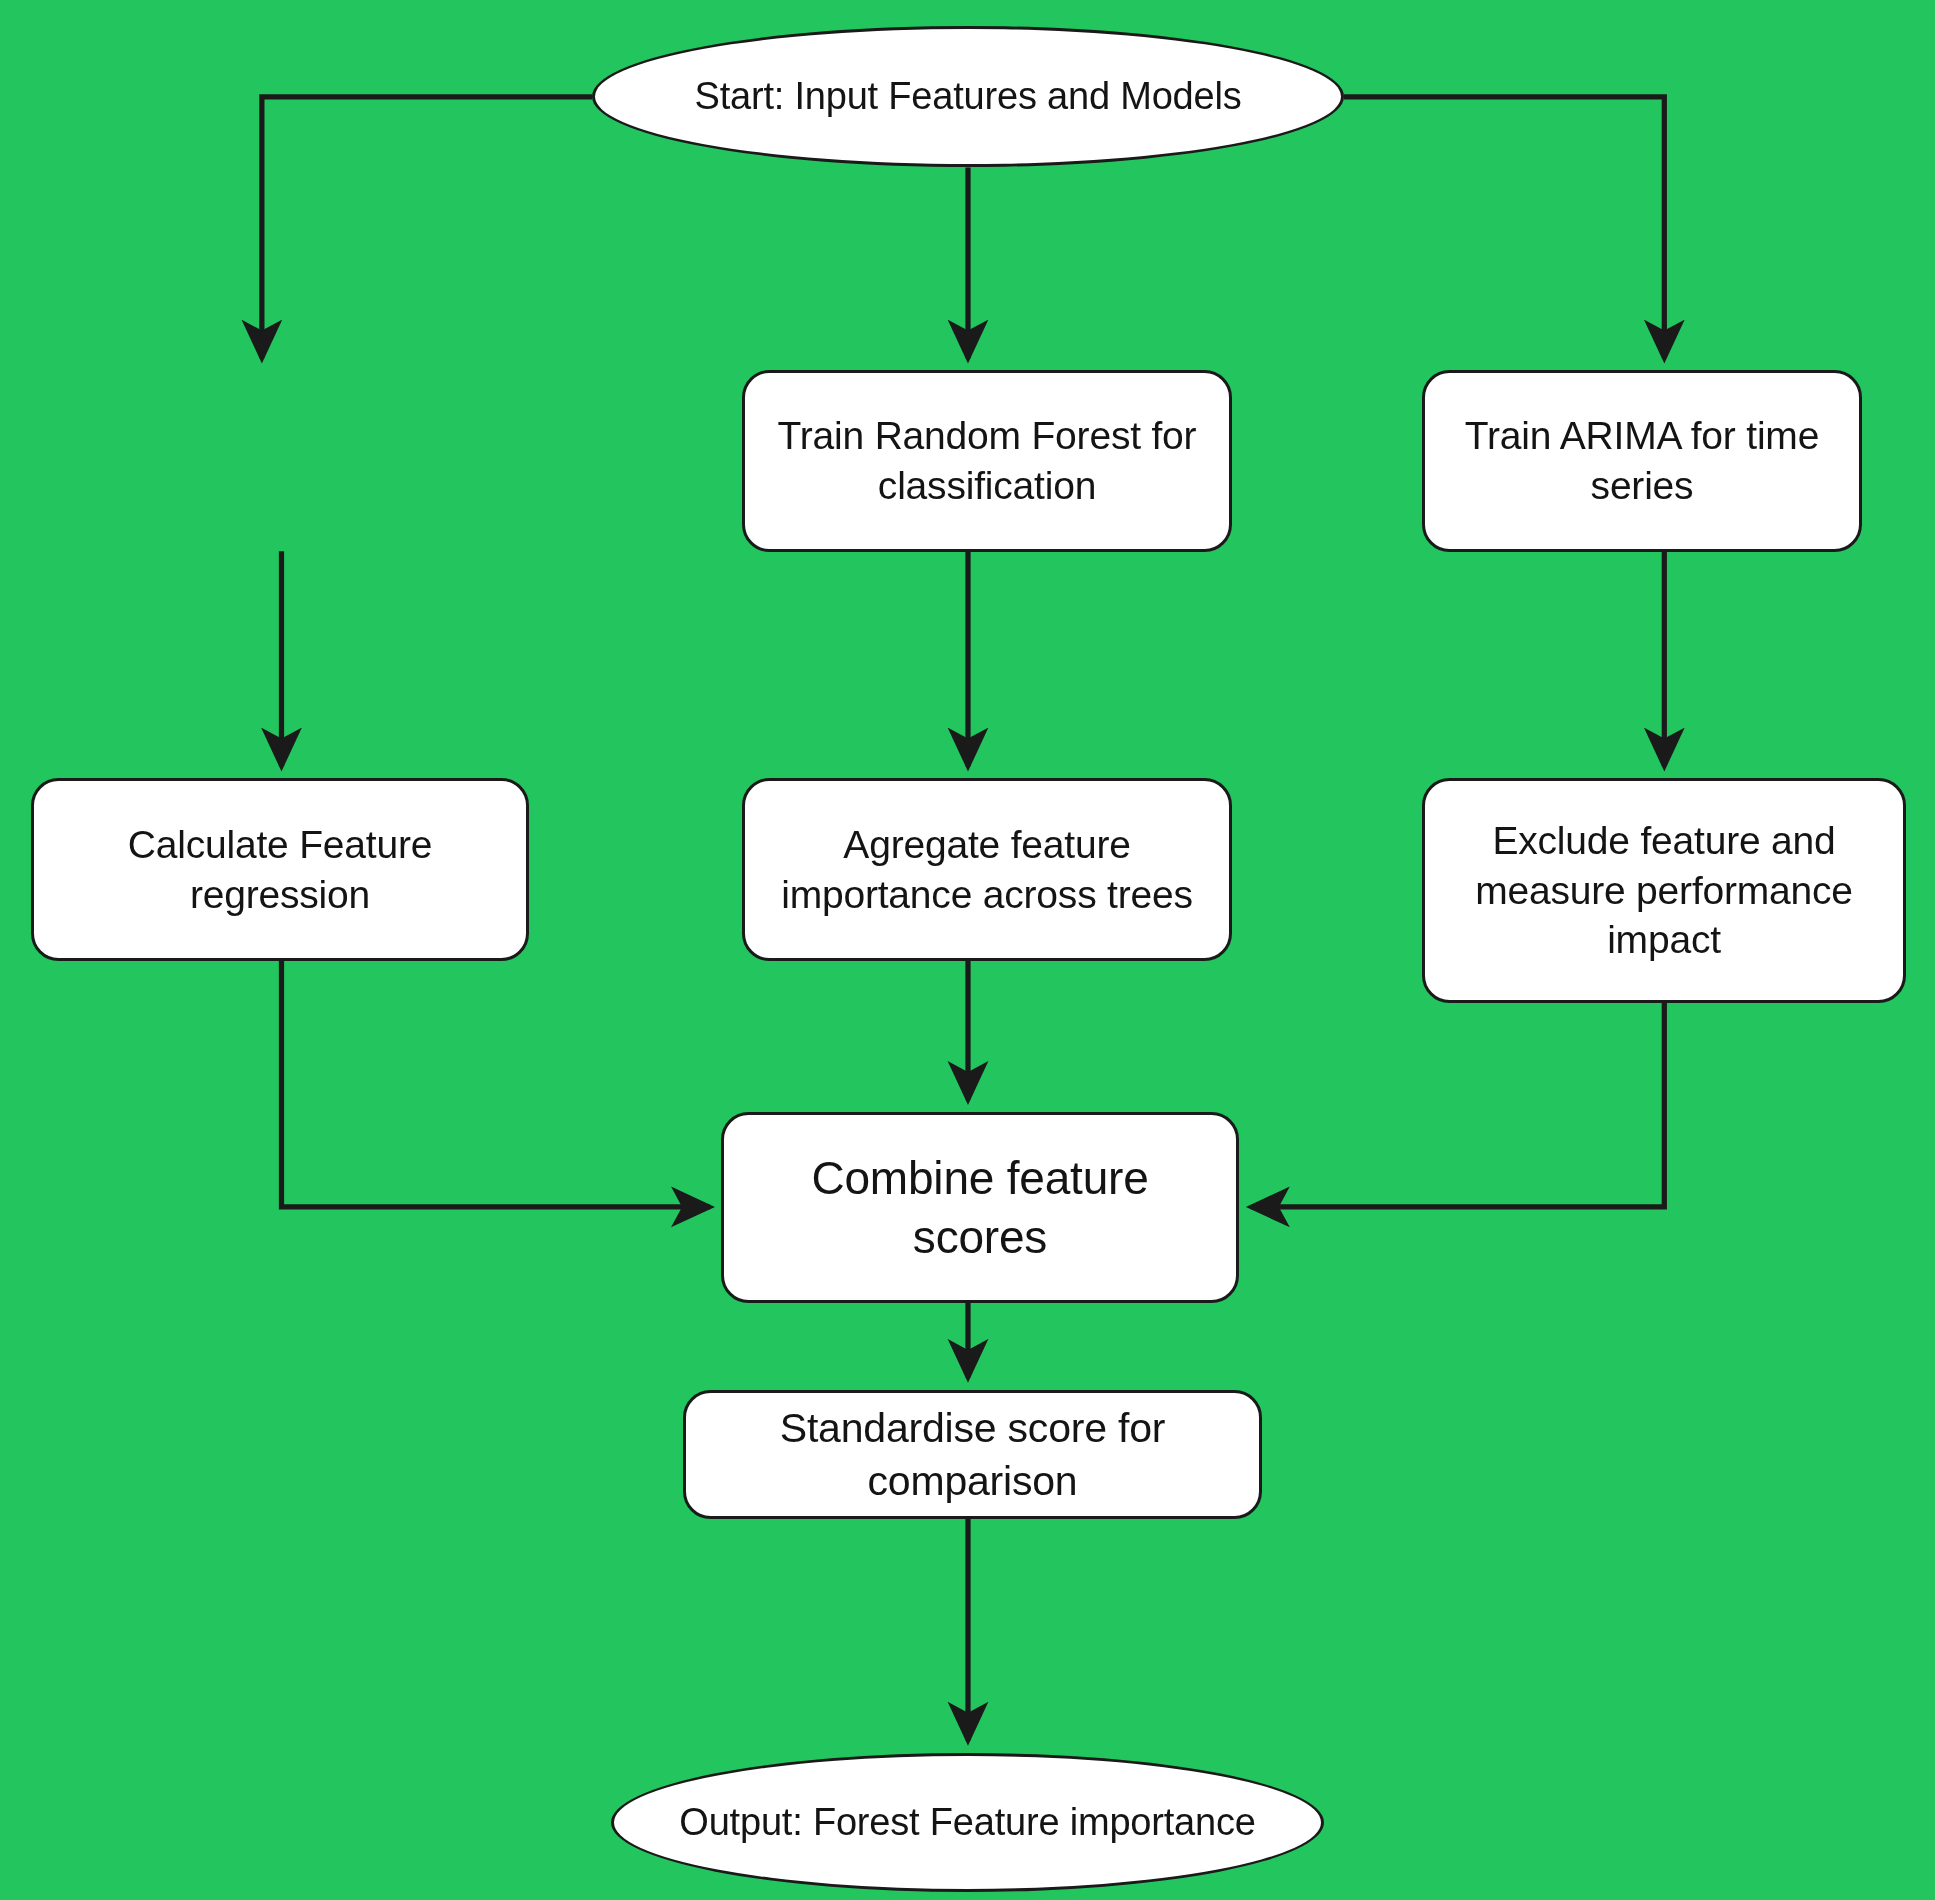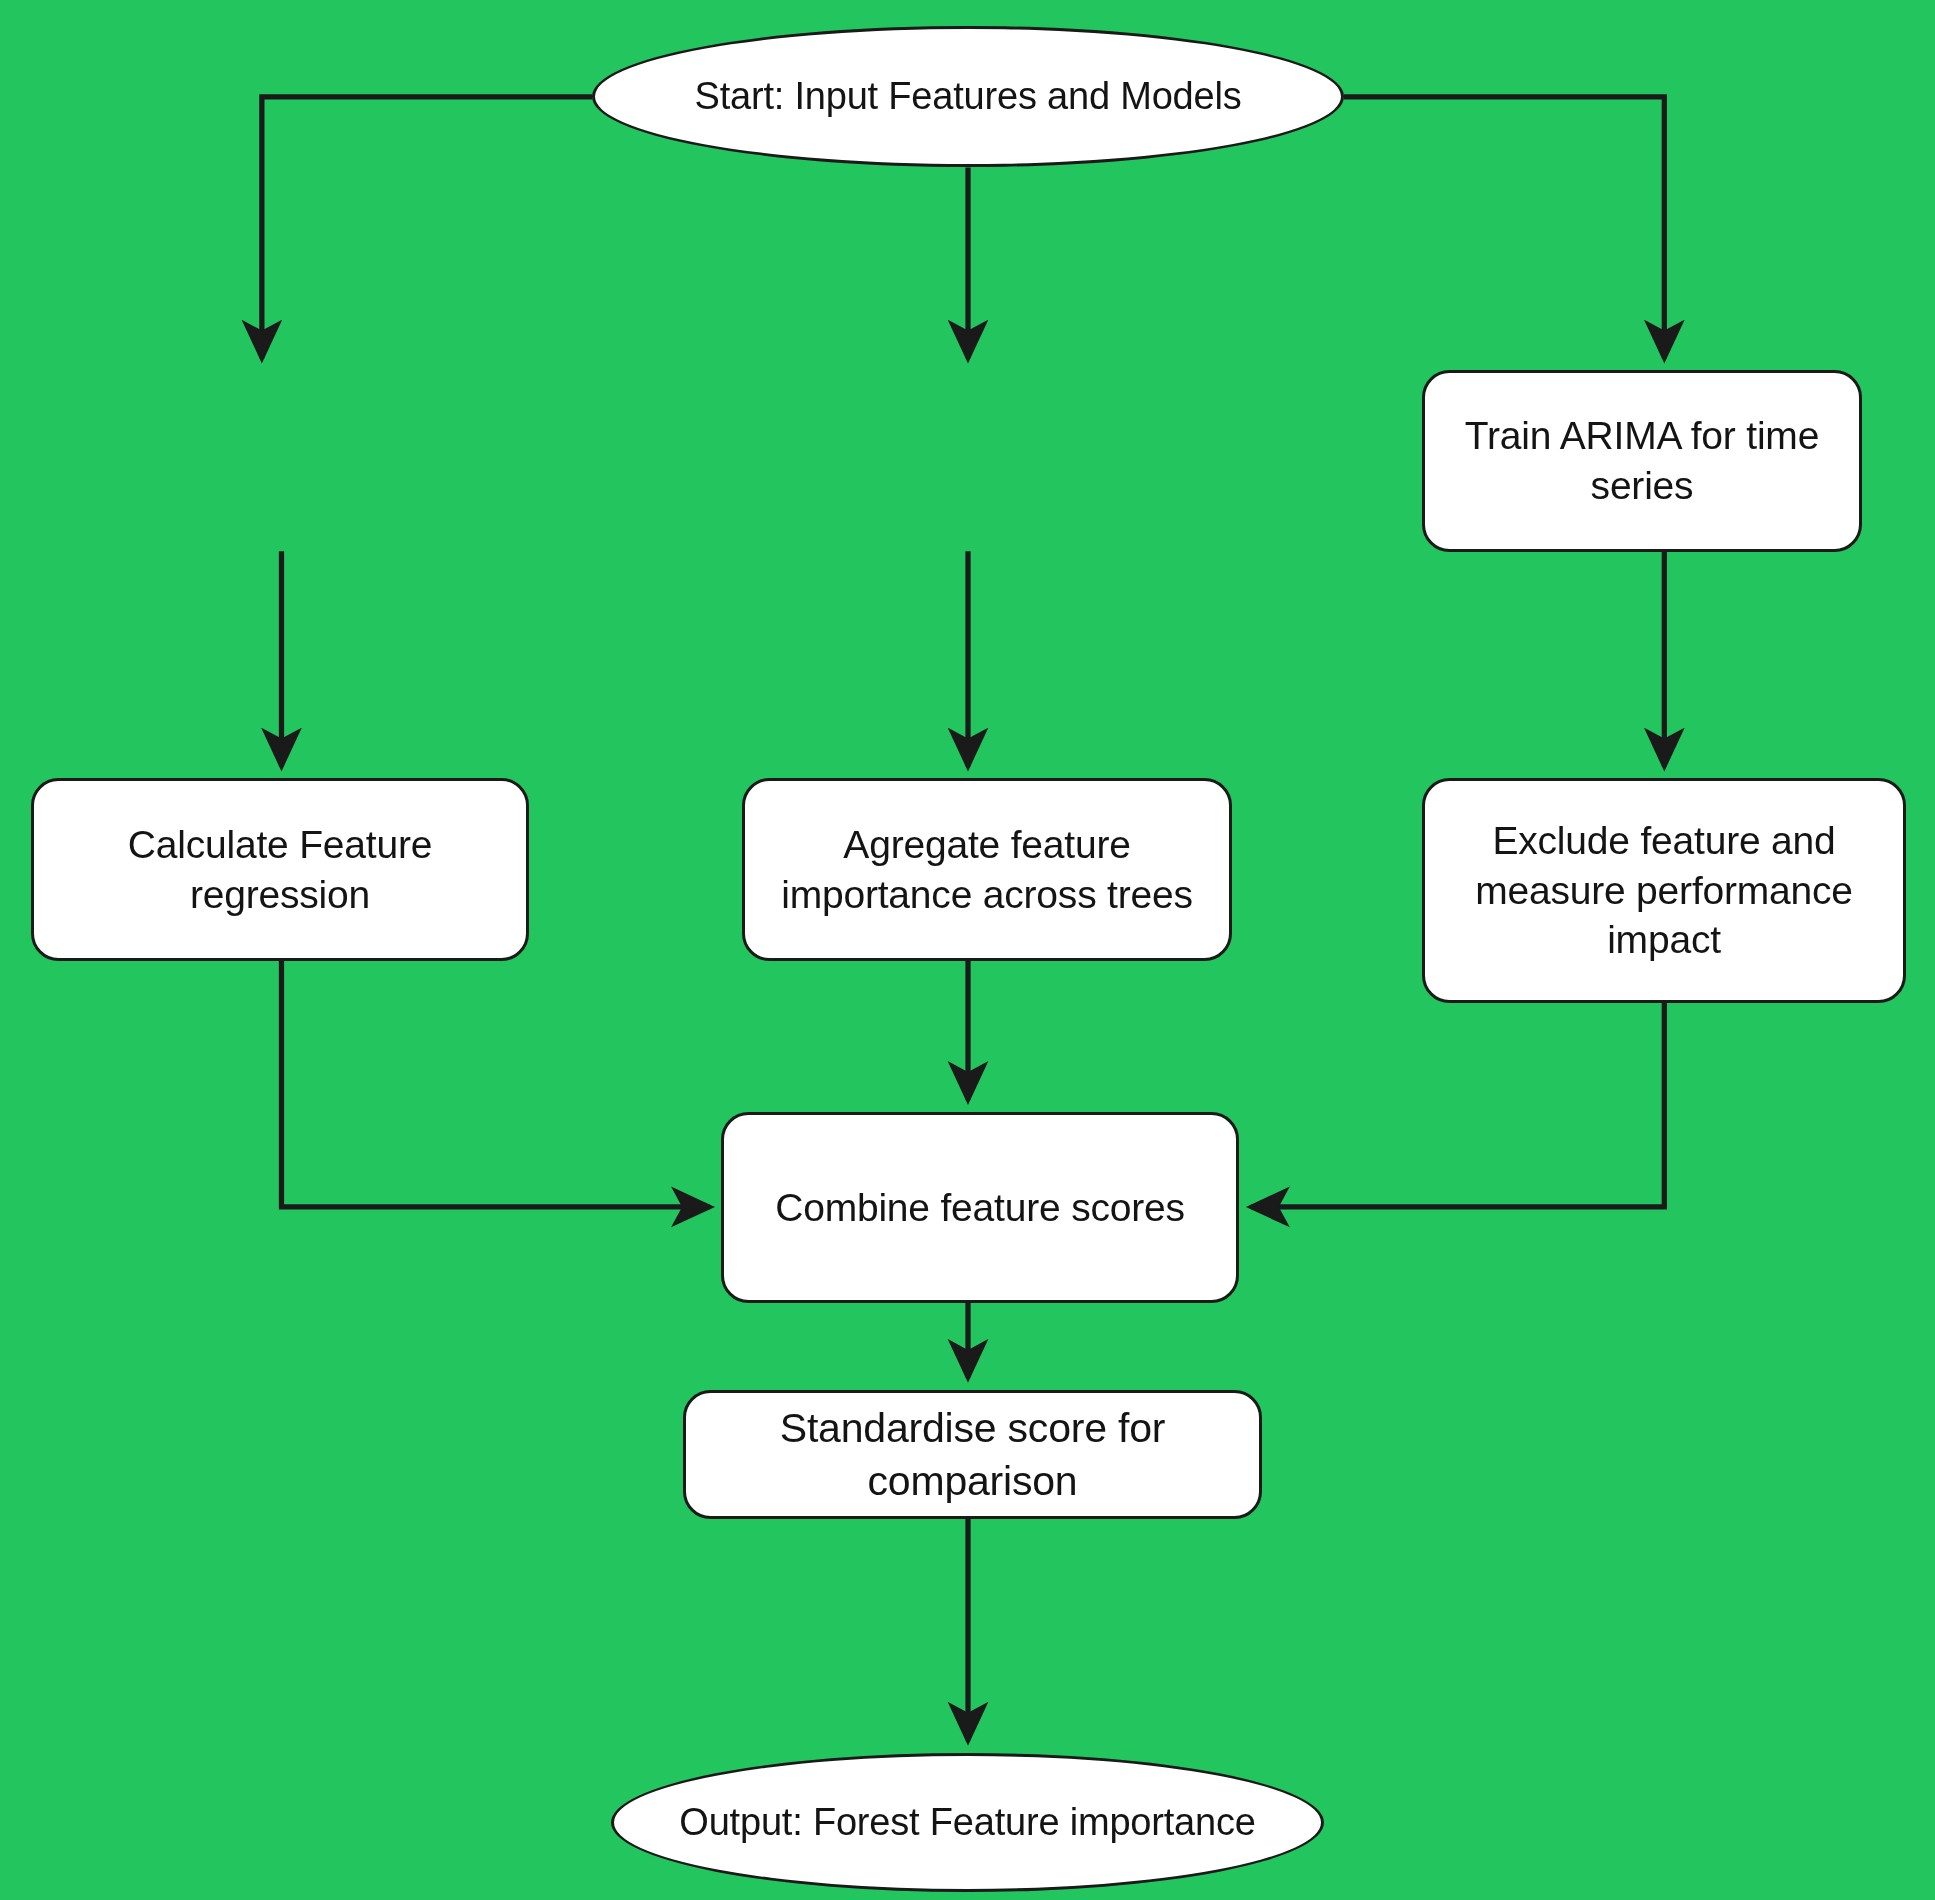--- a/index.html
+++ b/index.html
@@ -8,21 +8,21 @@
   #stage{position:relative;width:1936px;height:1900px;background:#22c55e;overflow:hidden;}
   #wires{position:absolute;left:0;top:0;width:1936px;height:1900px;}
   .node{position:absolute;box-sizing:border-box;display:flex;align-items:center;
         justify-content:center;text-align:center;background:#ffffff;color:#141414;
         font-family:"Liberation Sans",sans-serif;}
   .proc{border:3.9px solid #1a1a1a;border-radius:27.5px;}
   .term{border:3.3px solid #1a1a1a;border-radius:50%;}
   .node .lbl{padding:0 17px;line-height:1.28;letter-spacing:-0.2px;font-weight:400;}
   .f-row1{font-size:39px;}
   .f-row2{font-size:39px;}
-  .f-combine{font-size:39px;}
+  .f-combine{font-size:46px;}
   .f-std{font-size:41px;}
   .f-term{font-size:38px;}
   
   #n-dt    {left:31px;   top:370px;  width:498px; height:182px;}
   #n-rf    {left:742px; top:370px;  width:490px; height:182px;}
   #n-arima {left:1422px; top:370px;  width:440px; height:182px;}
   
   #n-calc  {left:31px;   top:778px; width:498px; height:183px;}
   #n-agg   {left:742px; top:778px; width:490px; height:183px;}
   #n-excl  {left:1422px; top:778px; width:484px; height:225px;}
@@ -63,20 +63,23 @@
       <path d="M 1480 1992 L 1480 2107"></path>
       <path d="M 1480 2323 L 1480 2662"></path>
     </g>
   </svg>
 
   <div class="node term" id="n-start">
     <span class="lbl f-term">Start: Input Features and Models</span>
   </div>
 
 
+  <div class="node proc" id="n-rf">
+    <span class="lbl f-row1">Train Random Forest for classification</span>
+  </div>
 
   <div class="node proc" id="n-arima">
     <span class="lbl f-row1">Train ARIMA for time series</span>
   </div>
 
   <div class="node proc" id="n-calc">
     <span class="lbl f-row2">Calculate Feature regression</span>
   </div>
 
   <div class="node proc" id="n-agg">

